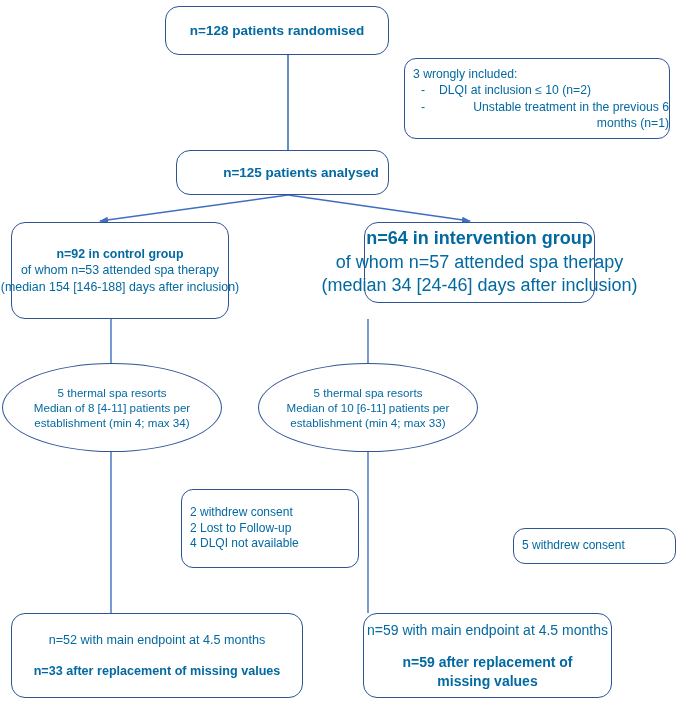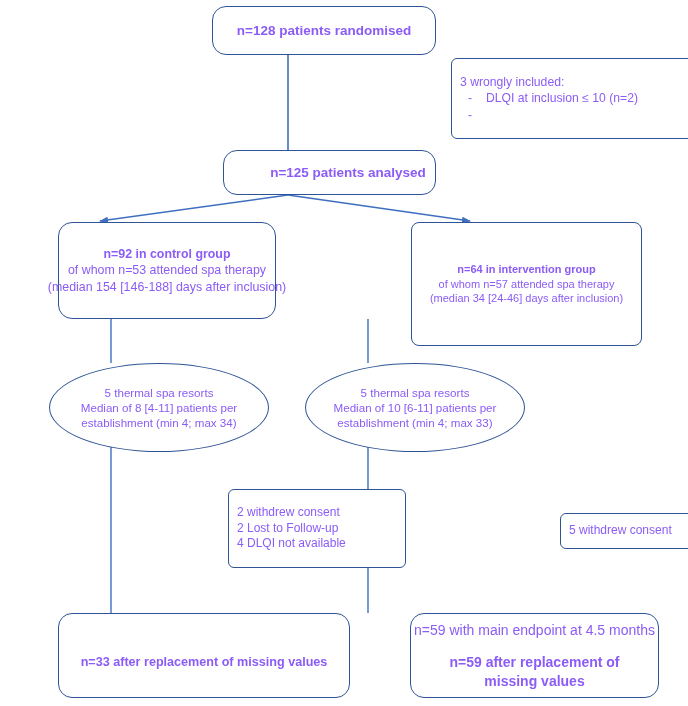--- a/index.html
+++ b/index.html
@@ -28,31 +28,30 @@
   }
   .node {
     position: absolute;
     box-sizing: border-box;
     display: flex;
     flex-direction: column;
     align-items: center;
     justify-content: center;
     text-align: center;
     background: #ffffff;
-    color: #8b5cf6;
+    color: #0369a1;
     line-height: 1.32;
-    margin-left: 47px;
   }
   .rounded-box {
     border: 1.6px solid #2e5496;
     border-radius: 14px;
   }
   .square-box {
     border: 1.4px solid #2e5496;
-    border-radius: 6px;
+    border-radius: 12px;
   }
   .ellipse {
     border: 1.6px solid #2e5496;
     border-radius: 50%;
   }
   .b {
     font-weight: bold;
   }
   .lines {
     display: flex;
@@ -132,39 +131,40 @@
 
   <div class="node square-box" style="left:404px; top:58px; width:266px; height:81px; font-size:12.2px; align-items:flex-start; justify-content:center;">
     <div class="lines left-align pad-l">
       <span class="row">3 wrongly  included:</span>
       <div class="bullet-row">
         <span class="dash">-</span>
         <span class="bullet-text">DLQI at inclusion ≤ 10 (n=2)</span>
       </div>
       <div class="bullet-row">
         <span class="dash">-</span>
+        <span class="bullet-text">Unstable treatment in the previous 6 months (n=1)</span>
       </div>
     </div>
   </div>
 
   <div class="node rounded-box" style="left:176px; top:150px; width:213px; height:45px; font-size:13.5px;padding-left:37px;">
     <div class="lines">
       <span class="row b">n=125 patients analysed</span>
     </div>
   </div>
 
   <div class="node rounded-box" style="left:11px; top:222px; width:218px; height:97px; font-size:12.4px;">
     <div class="lines">
       <span class="row b">n=92 in control group</span>
       <span class="row">of whom n=53 attended spa therapy</span>
       <span class="row">(median 154 [146-188] days after inclusion)</span>
     </div>
   </div>
 
-  <div class="node rounded-box" style="left:364px; top:222px; width:231px; height:124px; font-size:11px;border-radius:8px;">
+  <div class="node rounded-box" style="left:364px; top:222px; width:231px; height:81px; font-size:18px;">
     <div class="lines">
       <span class="row b">n=64 in intervention group</span>
       <span class="row">of whom n=57 attended spa therapy</span>
       <span class="row">(median 34 [24-46] days after inclusion)</span>
     </div>
   </div>
 
   <div class="node ellipse" style="left:2px; top:363px; width:220px; height:89px; font-size:11.6px;">
     <div class="lines">
       <span class="row">5 thermal spa resorts</span>
@@ -182,28 +182,29 @@
   </div>
 
   <div class="node square-box" style="left:181px; top:489px; width:178px; height:79px; font-size:12px; align-items:flex-start;">
     <div class="lines left-align pad-l">
       <span class="row">2 withdrew consent</span>
       <span class="row">2 Lost to Follow-up</span>
       <span class="row">4 DLQI not available</span>
     </div>
   </div>
 
-  <div class="node square-box" style="left:513px; top:513px; width:163px; height:36px; font-size:12px; align-items:flex-start;">
+  <div class="node square-box" style="left:513px; top:528px; width:163px; height:36px; font-size:12px; align-items:flex-start;">
     <div class="lines left-align pad-l">
       <span class="row">5 withdrew consent</span>
     </div>
   </div>
 
   <div class="node rounded-box" style="left:11px; top:613px; width:292px; height:85px; font-size:12.6px;">
     <div class="lines">
+      <span class="row">n=52 with main endpoint at 4.5 months</span>
       <span class="gap"></span>
       <span class="row b">n=33 after replacement of missing values</span>
     </div>
   </div>
 
   <div class="node rounded-box" style="left:363px; top:613px; width:249px; height:85px; font-size:14px;">
     <div class="lines">
       <span class="row">n=59 with main endpoint at 4.5 months</span>
       <span class="gap"></span>
       <span class="row wrap b" style="display:block; width:190px;">n=59 after replacement of missing values</span>

